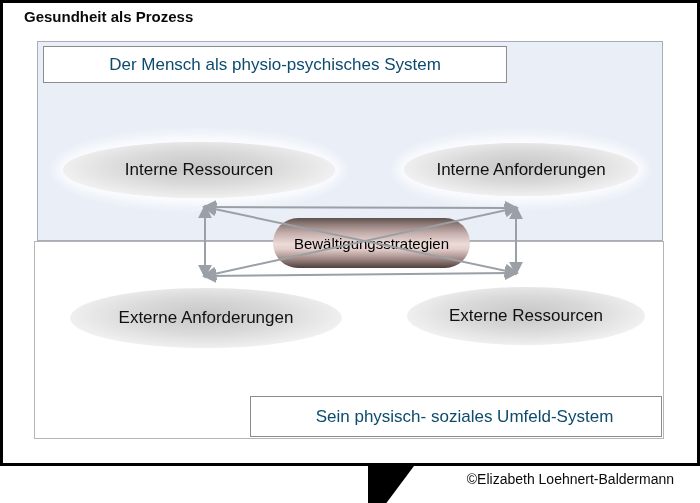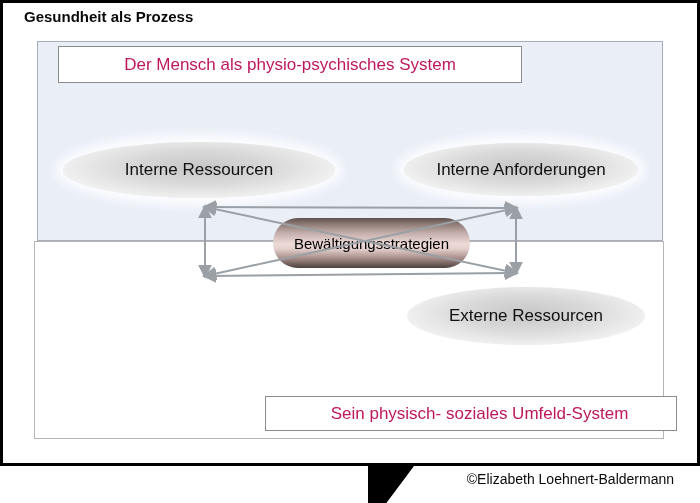--- a/index.html
+++ b/index.html
@@ -45,26 +45,25 @@
   }
   .sys-label {
     position: absolute;
     background: #ffffff;
     border: 1px solid #8c8c8c;
     box-sizing: border-box;
     display: flex;
     align-items: center;
     justify-content: center;
     font-size: 17px;
-    color: #be185d;
+    color: #0c4a6e;
     white-space: nowrap;
-    margin-left: 15px;
   }
   .sys-label.top { left: 43px; top: 46px; width: 464px; height: 37px; }
-  .sys-label.bottom { left: 250px; top: 396px; width: 412px; height: 35px; padding-left: 17px; }
+  .sys-label.bottom { left: 250px; top: 396px; width: 412px; height: 41px; padding-left: 17px; }
   .node {
     position: absolute;
     border-radius: 50%;
     background: radial-gradient(ellipse at 50% 45%, #c7c7c7 0%, #d9d9d9 38%, #efefef 70%, #fdfdfd 92%, #ffffff 100%);
     box-shadow: 0 0 12px 8px rgba(255,255,255,0.85);
     display: flex;
     align-items: center;
     justify-content: center;
     font-size: 17px;
     color: #111111;
@@ -119,20 +118,21 @@
 
   <div class="title">Gesundheit als Prozess</div>
 
   <div class="inner-system"></div>
   <div class="outer-system"></div>
 
   <div class="sys-label top">Der Mensch als physio-psychisches System</div>
 
   <div class="node n-ir">Interne Ressourcen</div>
   <div class="node n-ia">Interne Anforderungen</div>
+  <div class="node n-ea">Externe Anforderungen</div>
   <div class="node n-er">Externe Ressourcen</div>
 
   <div class="cylinder">Bewältigungsstrategien</div>
 
   <svg class="arrows" viewBox="0 0 700 503" xmlns="http://www.w3.org/2000/svg">
     <defs>
       <marker id="ah" viewBox="0 0 10 10" refX="8" refY="5" markerWidth="7" markerHeight="7" orient="auto-start-reverse">
         <path d="M0,0 L10,5 L0,10 z" fill="#9aa0a5"></path>
       </marker>
     </defs>

